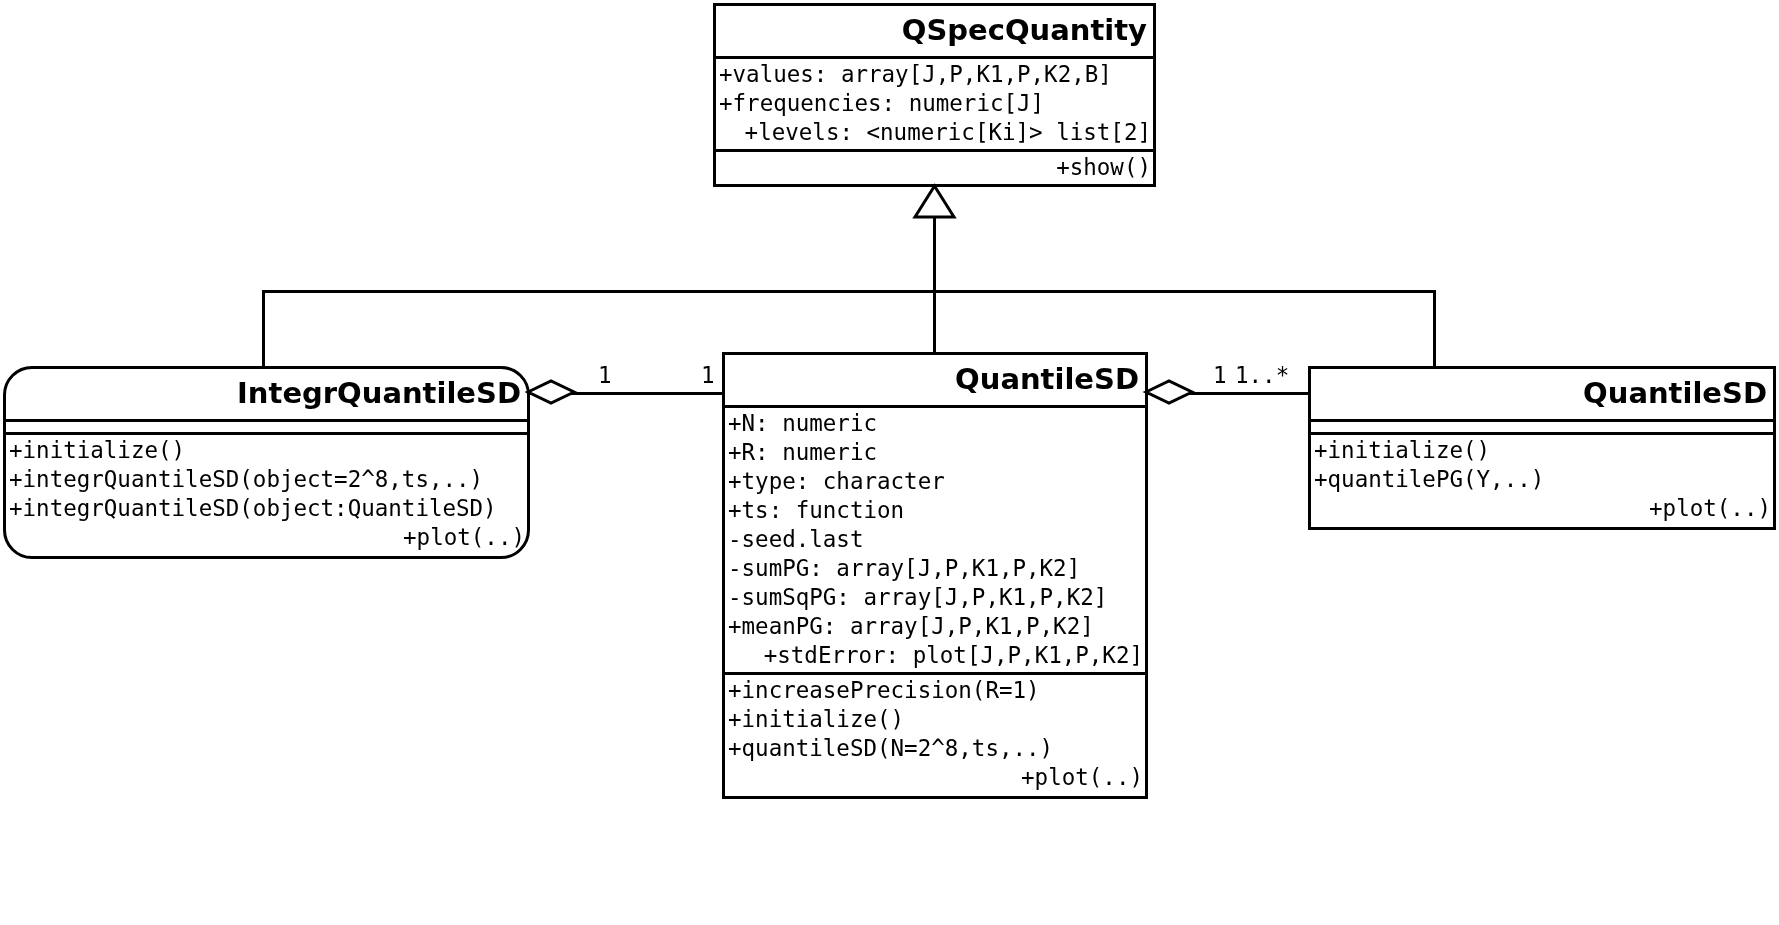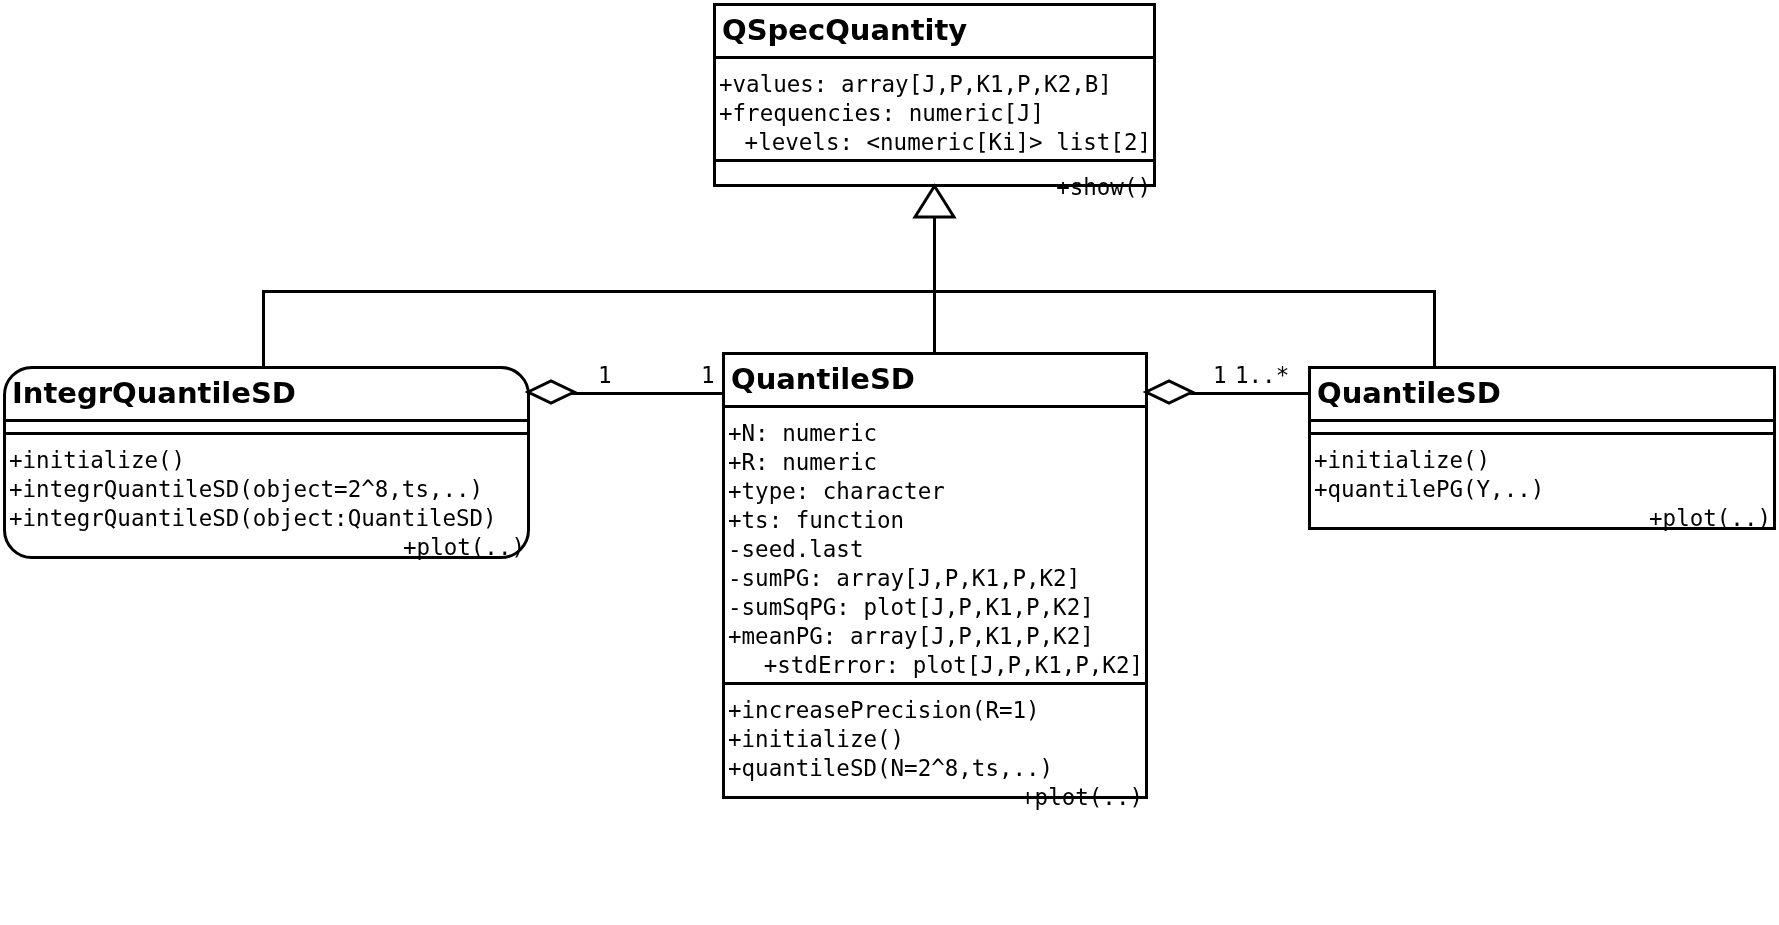--- a/index.html
+++ b/index.html
@@ -18,21 +18,21 @@
 
   
   .uml-class {
     position: absolute;
     box-sizing: border-box;
     border: 3px solid #000000;
     background: #ffffff;
     z-index: 3;
   }
   .class-title {
-    text-align: left;
+    text-align: right;
     font-family: "DejaVu Sans", sans-serif;
     font-weight: bold;
     font-size: 29px;
     line-height: 1.0;
     padding: 10px 6px 11px 6px;
     color: #000000;
     white-space: nowrap;
     overflow: hidden;
   }
   .compartment {
@@ -44,21 +44,21 @@
   }
   .member {
     font-family: "DejaVu Sans Mono", monospace;
     font-size: 22.5px;
     line-height: 29px;
     white-space: nowrap;
     padding: 0 2px 0 3px;
     color: #000000;
     overflow: hidden;
   }
-  .compartment .member:first-child { padding-top: 11px; }
+  .compartment .member:first-child { padding-top: 1px; }
   .compartment .member:last-child  { padding-bottom: 2px; text-align: right; }
 
   
   .line-v {
     position: absolute;
     width: 3px;
     background: #000000;
     z-index: 1;
   }
   .line-h {
@@ -144,21 +144,21 @@
 
   <div class="uml-class" style="left:722px; top:352px; width:426px; height:447px;">
     <div class="class-title">QuantileSD</div>
     <div class="compartment">
       <div class="member">+N: numeric</div>
       <div class="member">+R: numeric</div>
       <div class="member">+type: character</div>
       <div class="member">+ts: function</div>
       <div class="member">-seed.last</div>
       <div class="member">-sumPG: array[J,P,K1,P,K2]</div>
-      <div class="member">-sumSqPG: plot[J,P,K1,P,K2]</div>
+      <div class="member">-sumSqPG: array[J,P,K1,P,K2]</div>
       <div class="member">+meanPG: array[J,P,K1,P,K2]</div>
       <div class="member">+stdError: plot[J,P,K1,P,K2]</div>
     </div>
     <div class="compartment">
       <div class="member">+increasePrecision(R=1)</div>
       <div class="member">+initialize()</div>
       <div class="member">+quantileSD(N=2^8,ts,..)</div>
       <div class="member">+plot(..)</div>
     </div>
   </div>

